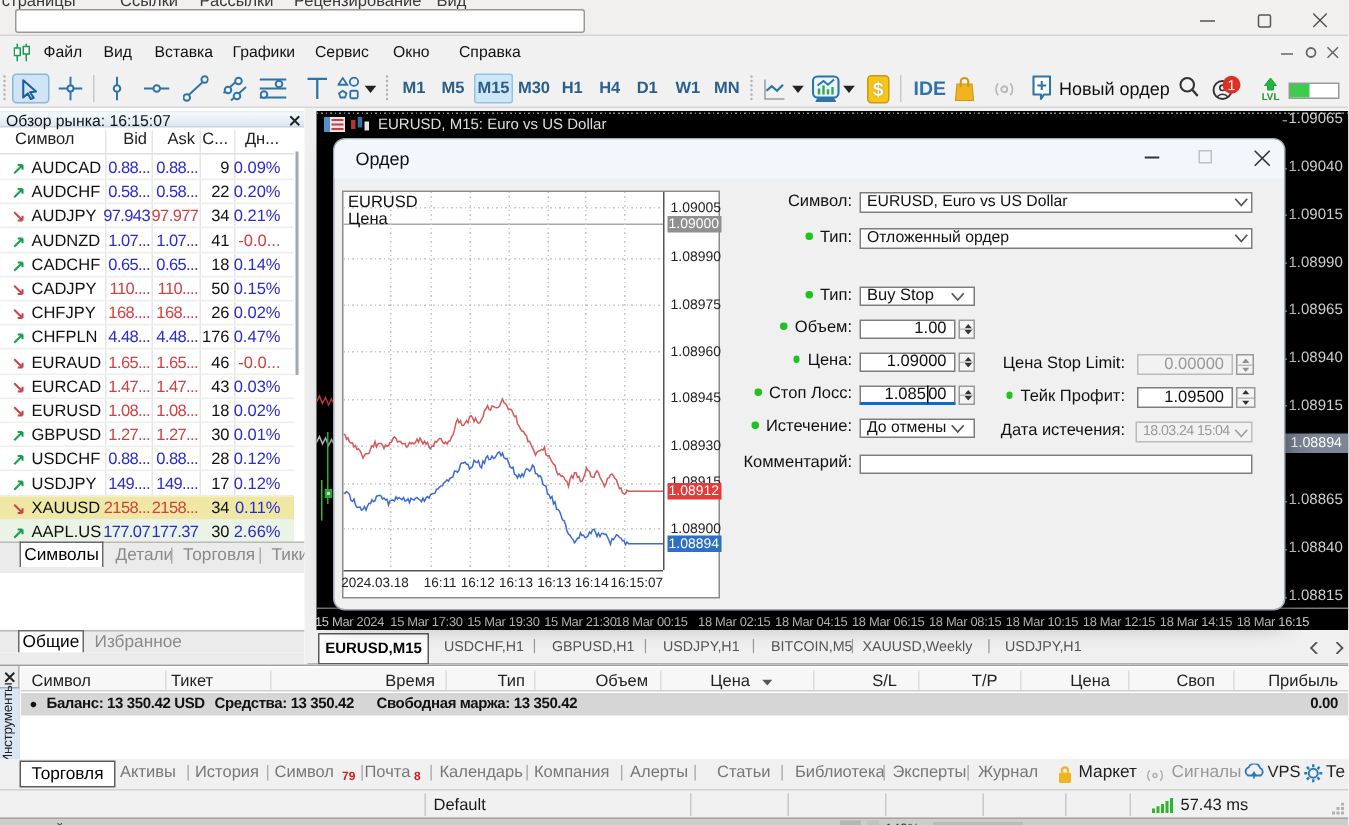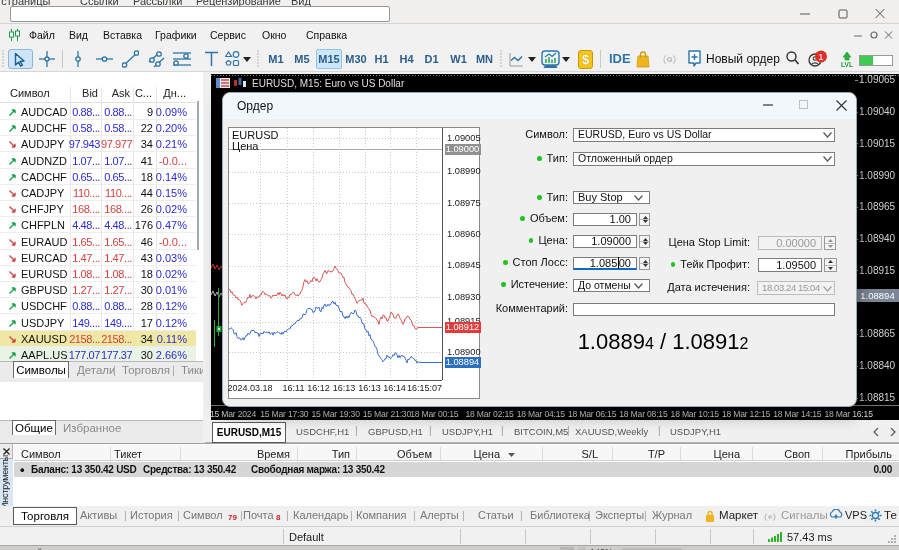--- a/index.html
+++ b/index.html
@@ -316,20 +316,26 @@
     <div style="position:absolute;left:301.8px;top:335px;width:56px;text-align:center;font-size:8.6px;letter-spacing:-0.2px;color:#d8d8d8;white-space:nowrap">18 Mar 04:15</div>
     <div style="position:absolute;left:353.1px;top:335px;width:56px;text-align:center;font-size:8.6px;letter-spacing:-0.2px;color:#d8d8d8;white-space:nowrap">18 Mar 06:15</div>
     <div style="position:absolute;left:404.4px;top:335px;width:56px;text-align:center;font-size:8.6px;letter-spacing:-0.2px;color:#d8d8d8;white-space:nowrap">18 Mar 08:15</div>
     <div style="position:absolute;left:455.7px;top:335px;width:56px;text-align:center;font-size:8.6px;letter-spacing:-0.2px;color:#d8d8d8;white-space:nowrap">18 Mar 10:15</div>
     <div style="position:absolute;left:507.0px;top:335px;width:56px;text-align:center;font-size:8.6px;letter-spacing:-0.2px;color:#d8d8d8;white-space:nowrap">18 Mar 12:15</div>
     <div style="position:absolute;left:558.3px;top:335px;width:56px;text-align:center;font-size:8.6px;letter-spacing:-0.2px;color:#d8d8d8;white-space:nowrap">18 Mar 14:15</div>
     <div style="position:absolute;left:609.6px;top:335px;width:56px;text-align:center;font-size:8.6px;letter-spacing:-0.2px;color:#d8d8d8;white-space:nowrap">18 Mar 16:15</div>
 </div>
     </div>
   <div id="leftpanel">
+    <div class="panelhdr" style="top:2px">
+      <span style="position:absolute;left:4px;top:1px">Обзор рынка: 16:15:07</span>
+      <svg class="x" style="position:absolute;right:3px;top:2px" width="7" height="7" viewBox="0 0 7 7">
+          <path d="M0.5 0.5 L6.5 6.5 M6.5 0.5 L0.5 6.5" stroke="#222" stroke-width="1.3"></path>
+        </svg>
+    </div>
     <div class="gridv" style="left:70px;top:15px;height:274px"></div>
     <div class="gridv" style="left:101px;top:15px;height:274px"></div>
     <div class="gridv" style="left:133px;top:15px;height:274px"></div>
     <div class="gridv" style="left:156px;top:15px;height:274px"></div>
     <div class="mwhdr">
       <span style="position:absolute;left:10px">Символ</span>
       <span style="position:absolute;left:55px;width:43px;text-align:right">Bid</span>
       <span style="position:absolute;left:101px;width:29px;text-align:right">Ask</span>
       <span style="position:absolute;left:124px;width:28px;text-align:right">С...</span>
       <span style="position:absolute;left:152px;width:34px;text-align:right">Дн...</span>
@@ -385,21 +391,21 @@
         <span class="c3">18</span>
         <span class="c4 blue">0.14%</span>
       </div>
     <div class="mwrow" style="top:113.0px">
         <svg class="mwarr" width="9" height="9" viewBox="0 0 9 9">
           <path d="M1.5 1.5 L7 7 M7 7 L3.8 7 M7 7 L7 3.8" stroke="#c84848" stroke-width="1.4" fill="none"></path>
         </svg>
         <span class="sym">CADJPY</span>
         <span class="c1 red">110....</span>
         <span class="c2 red">110....</span>
-        <span class="c3">44</span>
+        <span class="c3">50</span>
         <span class="c4 blue">0.15%</span>
       </div>
     <div class="mwrow" style="top:129.2px">
         <svg class="mwarr" width="9" height="9" viewBox="0 0 9 9">
           <path d="M1.5 1.5 L7 7 M7 7 L3.8 7 M7 7 L7 3.8" stroke="#c84848" stroke-width="1.4" fill="none"></path>
         </svg>
         <span class="sym">CHFJPY</span>
         <span class="c1 red">168....</span>
         <span class="c2 red">168....</span>
         <span class="c3">26</span>
@@ -809,15 +815,14 @@
       </svg>
     <div style="position:absolute;left:377px;top:188px;width:150px;text-align:right;font-size:11px;color:#111">Дата истечения:</div>
     <div style="position:absolute;left:534px;top:188px;width:78px;height:14px;background:#f2f2f2;border:1px solid #b8bcc0"></div>
       <div style="position:absolute;left:539px;top:189px;font-size:9.5px;letter-spacing:-0.4px;color:#9a9a9a;line-height:12px;white-space:nowrap">18.03.24 15:04</div>
       <svg style="position:absolute;left:600px;top:192.5px" width="9" height="6" viewBox="0 0 9 6">
         <path d="M0.5 0.5 L4.5 5 L8.5 0.5" stroke="#a0a0a0" stroke-width="1.2" fill="none"></path>
       </svg>
     <div style="position:absolute;left:195px;top:209px;width:150px;text-align:right;font-size:11px;color:#111">Комментарий:</div>
     <div style="position:absolute;left:350px;top:209.5px;width:262px;height:13.5px;background:#fff;border:1px solid #7a7e82"></div>
       <div style="position:absolute;left:355px;top:210.5px;font-size:11px;color:#111;line-height:11.5px;white-space:nowrap"></div>
-    <div style="position:absolute;left:275px;top:235.5px;width:330px;text-align:center;color:#000"><span style="font-size:22px">1.0889</span><span style="font-size:16px">4</span><span style="font-size:22px"> / 1.0891</span><span style="font-size:16px">2</span></div>
   </div>
 </div>
 
 </body></html>

